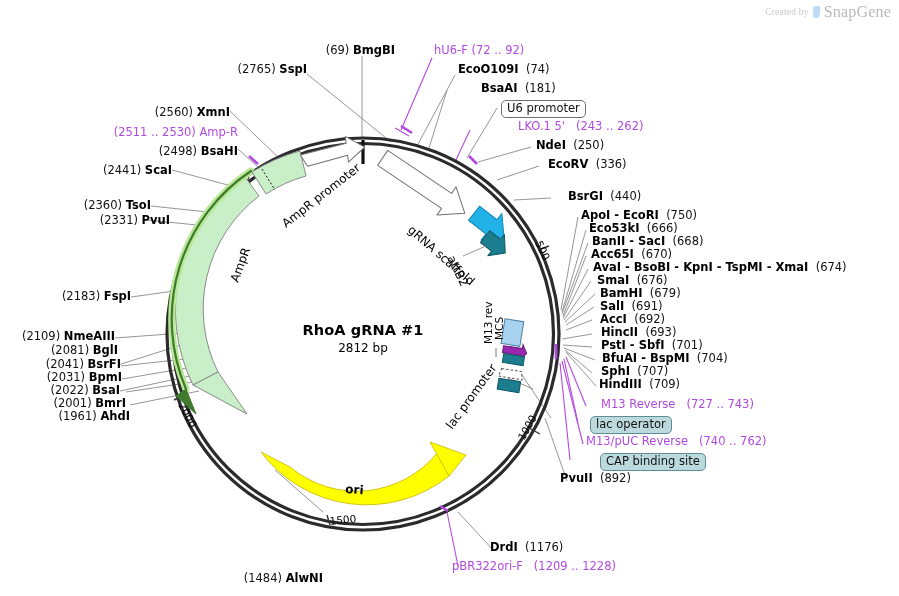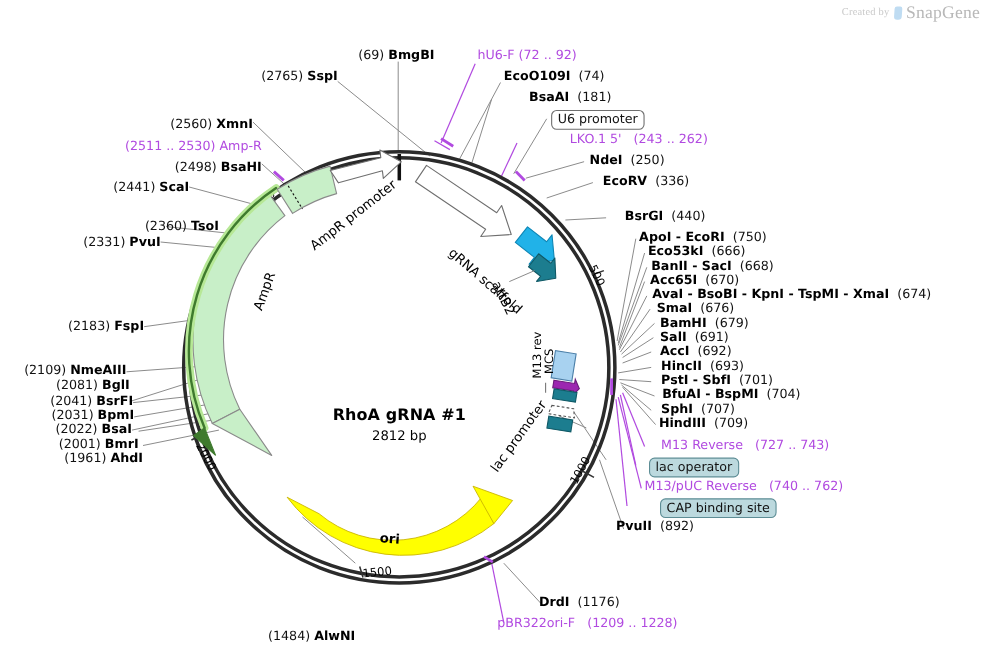--- a/index.html
+++ b/index.html
@@ -67,21 +67,21 @@
     border-color:#5d8d95;
     color:#111;
   }
 
   
   .center-title{
     position:absolute;text-align:center;
     font-family:"DejaVu Sans", sans-serif;
     color:#000;
   }
-  .center-title .name{font-size:14.5px;font-weight:bold;letter-spacing:.1px;margin-top:48px;}
+  .center-title .name{font-size:14.5px;font-weight:bold;letter-spacing:.1px;}
   .center-title .bp{font-size:12px;font-weight:400;margin-top:3px;}
 
   
   text{font-family:"DejaVu Sans", sans-serif;}
   .arcname{font-size:12px;fill:#000;}
   .ticknum{font-size:10.5px;fill:#000;}
   .smallname{font-size:10.5px;fill:#000;}
 </style>
 </head>
 <body>
@@ -281,25 +281,25 @@
     <span class="enz">Amp-R</span>
   </div>
   <div class="lbl left" style="left:0;top:146px;width:238px;">
     <span class="pos">(2498)</span>
     <span class="enz">BsaHI</span>
   </div>
   <div class="lbl left" style="left:0;top:165px;width:172px;">
     <span class="pos">(2441)</span>
     <span class="enz">ScaI</span>
   </div>
-  <div class="lbl left" style="left:0;top:200px;width:151px;padding-left:48px;">
+  <div class="lbl left" style="left:0;top:200px;width:151px;">
     <span class="pos">(2360)</span>
     <span class="enz">TsoI</span>
   </div>
-  <div class="lbl left" style="left:0;top:215px;width:146px;">
+  <div class="lbl left" style="left:0;top:215px;width:146px;padding-left:24px;">
     <span class="pos">(2331)</span>
     <span class="enz">PvuI</span>
   </div>
   <div class="lbl left" style="left:0;top:291px;width:131px;">
     <span class="pos">(2183)</span>
     <span class="enz">FspI</span>
   </div>
   <div class="lbl left" style="left:0;top:331px;width:115px;">
     <span class="pos">(2109)</span>
     <span class="enz">NmeAIII</span>

